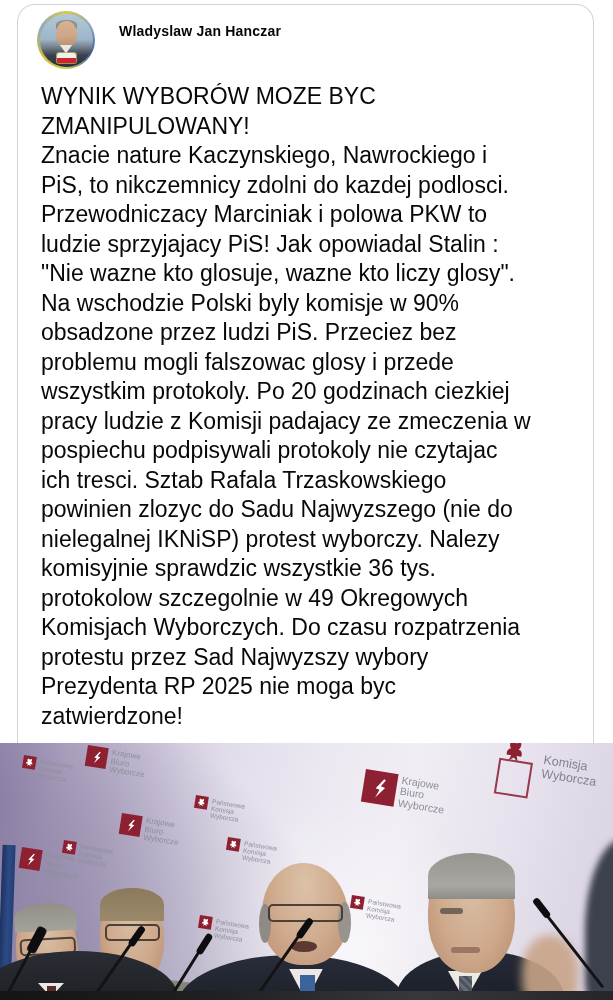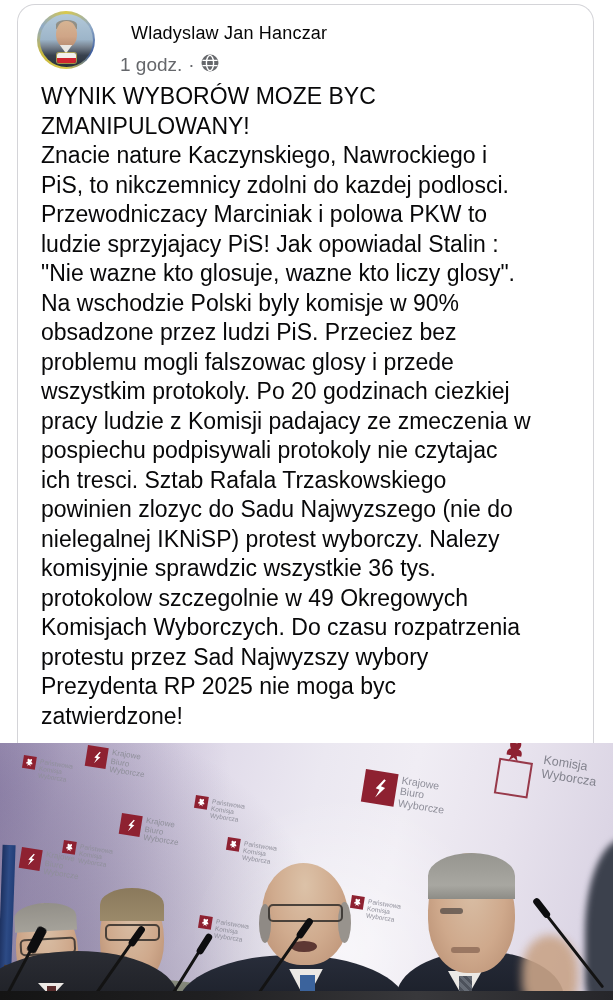--- a/index.html
+++ b/index.html
@@ -26,22 +26,22 @@
     width:53px;height:53px;border-radius:50%;overflow:hidden;position:relative;
     background:linear-gradient(180deg,#b3c9da 0%,#9db5c9 48%,#77828f 62%,#38414e 78%,#273039 100%);
   }
   .av-head{position:absolute;left:16px;top:7px;width:21px;height:26px;background:linear-gradient(180deg,#d6b493 0%,#cfa587 60%,#b88d70 100%);border-radius:48% 48% 44% 44%;}
   .av-hair{position:absolute;left:16px;top:6px;width:21px;height:9px;background:#8d8678;border-radius:50% 50% 0 0;opacity:.85;}
   .av-shirt{position:absolute;left:20px;top:31px;width:13px;height:9px;background:#e9e7e2;clip-path:polygon(50% 100%,0 0,100% 0);}
   .av-flag{position:absolute;left:17px;bottom:4px;width:19px;height:10px;border-radius:2px;overflow:hidden;box-shadow:0 0 0 1px rgba(210,190,80,.7);}
   .av-flag .w{height:50%;background:#f2f0ec;}
   .av-flag .r{height:50%;background:#d02530;}
   .author{
-    position:absolute;left:113px;top:18px;
-    font-size:18px;font-weight:normal;color:#050505;letter-spacing:.2px;
+    position:absolute;left:101px;top:18px;
+    font-size:14px;font-weight:bold;color:#050505;letter-spacing:.2px;
   }
   .meta{
     position:absolute;left:102px;top:47px;display:flex;align-items:center;gap:6px;
     font-size:19px;color:#65676b;
   }
   .globe{display:inline-block;margin-top:2px;}
   
   .body-text{
     position:absolute;left:23px;top:77px;width:540px;
     font-size:23px;line-height:29.5px;color:#080809;
@@ -99,31 +99,20 @@
         <div class="av-hair"></div>
         <div class="av-head"></div>
         <div class="av-shirt"></div>
         <div class="av-flag">
           <div class="w"></div>
             <div class="r"></div>
         </div>
       </div>
     </div>
     <div class="author">Wladyslaw Jan Hanczar</div>
-    <div class="meta">
-      <span>1 godz.</span>
-      <span>·</span>
-      <span class="globe">
-        <svg width="18" height="18" viewBox="0 0 17 17">
-          <circle cx="8.5" cy="8.5" r="8" fill="#65676b"></circle>
-          <ellipse cx="8.5" cy="8.5" rx="3.4" ry="7.2" fill="none" stroke="#ffffff" stroke-width="1.3"></ellipse>
-          <path d="M1.3 6 H15.7 M1.3 11 H15.7" stroke="#ffffff" stroke-width="1.3" fill="none"></path>
-        </svg>
-      </span>
-    </div>
   </div>
   <div class="body-text">WYNIK WYBORÓW MOZE BYC
 ZMANIPULOWANY!
 Znacie nature Kaczynskiego, Nawrockiego i
 PiS, to nikczemnicy zdolni do kazdej podlosci.
 Przewodniczacy Marciniak i polowa PKW to
 ludzie sprzyjajacy PiS! Jak opowiadal Stalin :
 "Nie wazne kto glosuje, wazne kto liczy glosy".
 Na wschodzie Polski byly komisje w 90%
 obsadzone przez ludzi PiS. Przeciez bez

